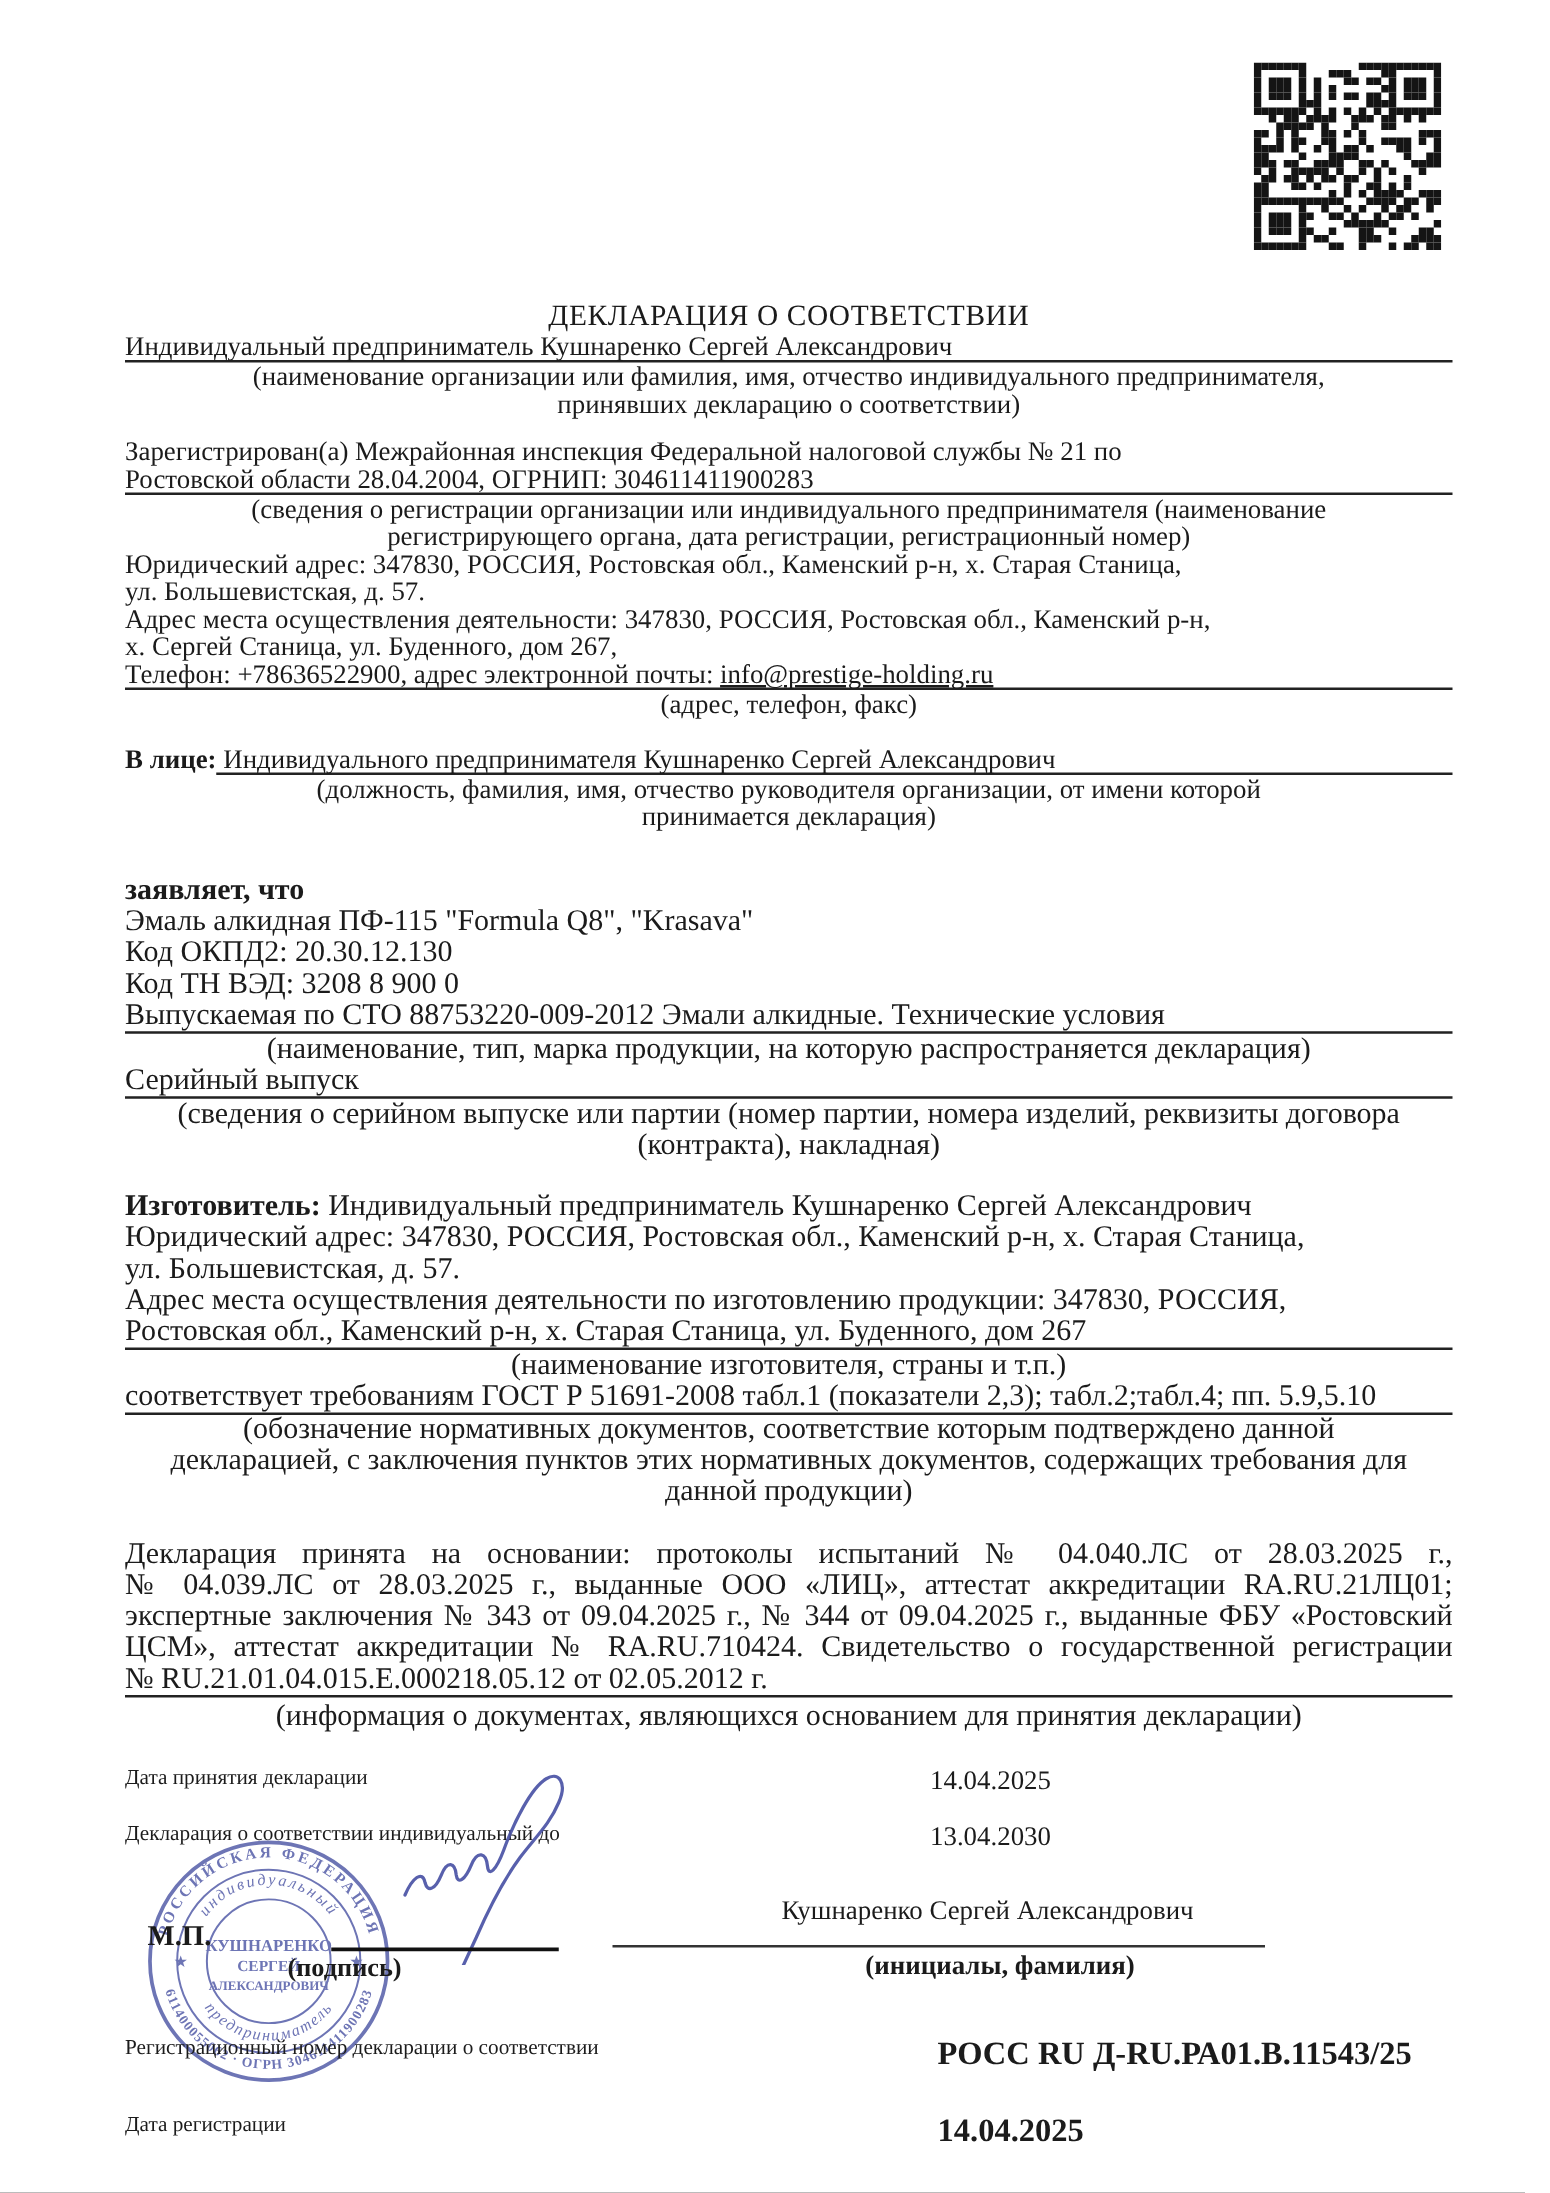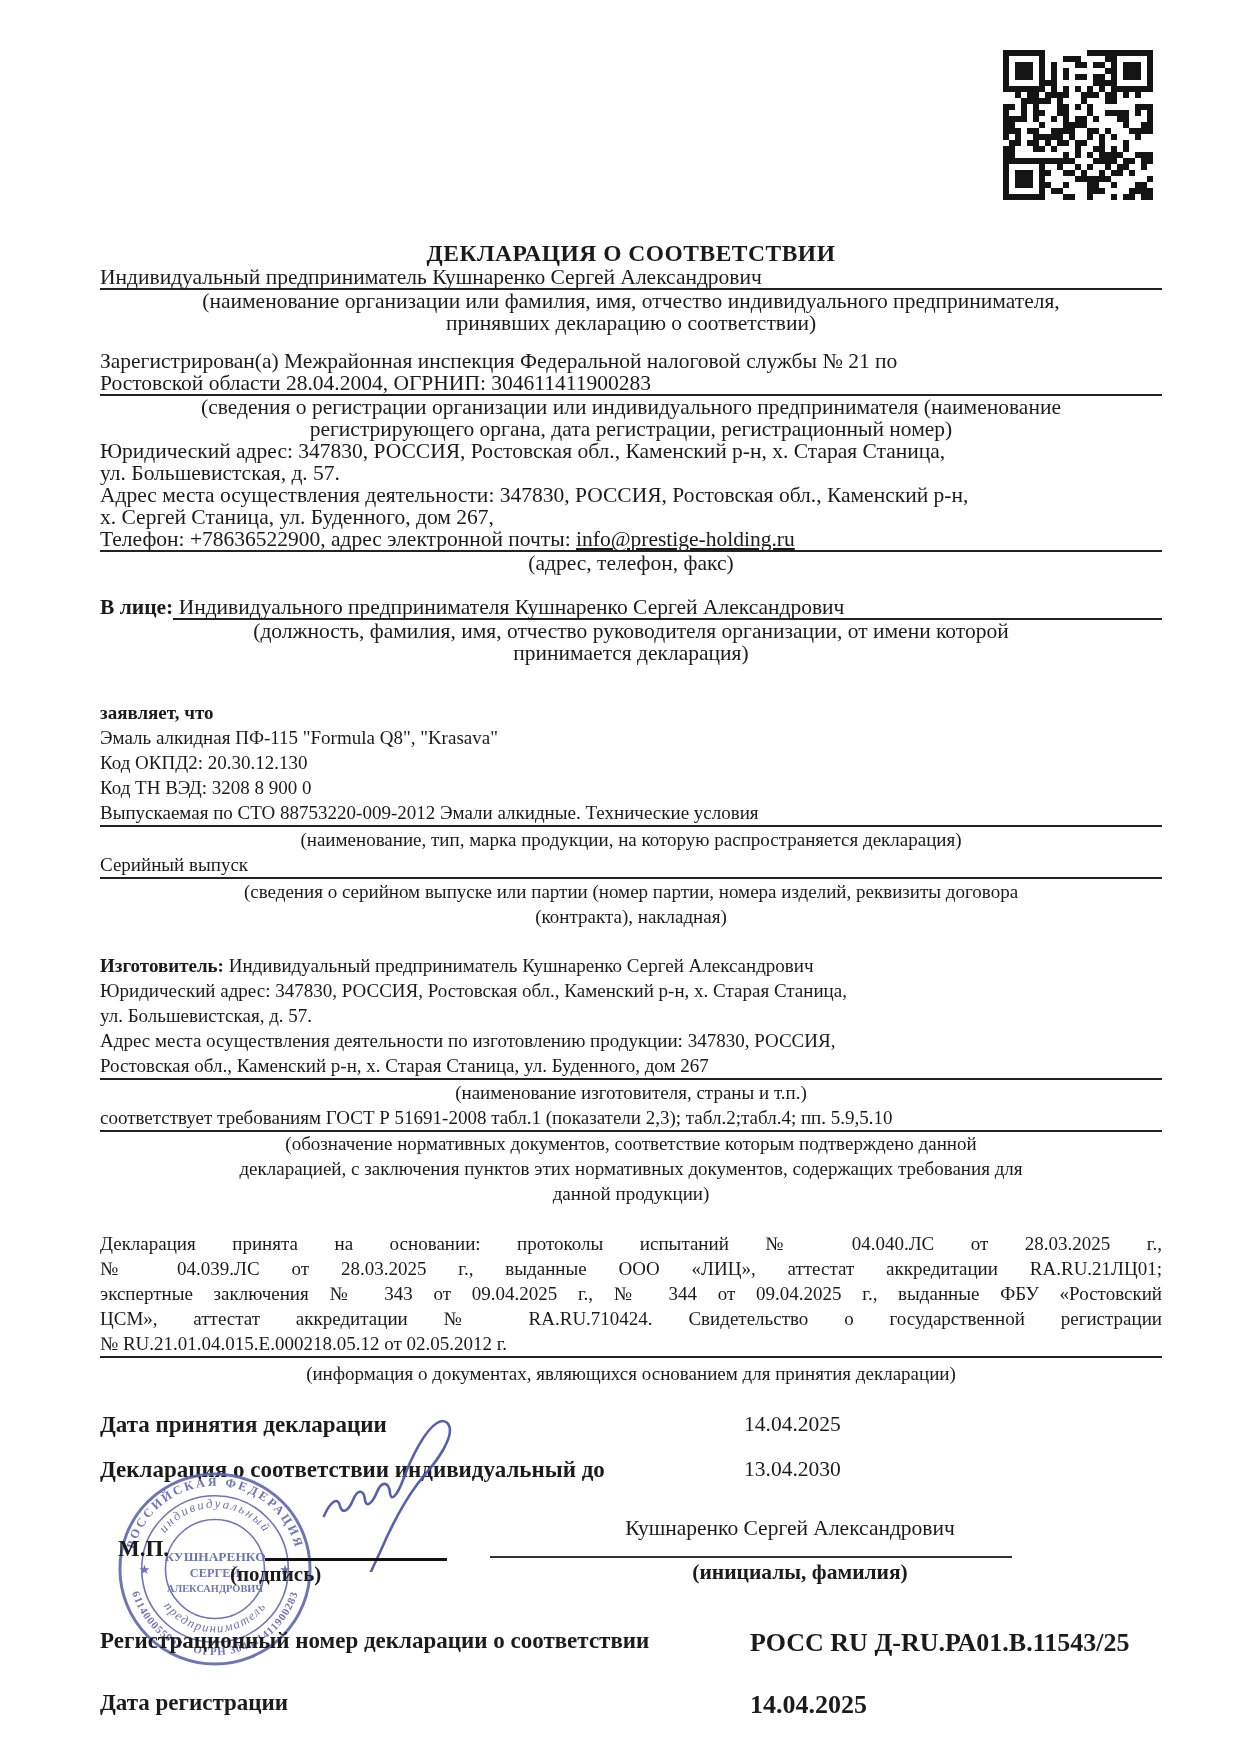--- a/index.html
+++ b/index.html
@@ -1,29 +1,29 @@
 <!DOCTYPE html>
 <html lang="ru"><head>
 <meta charset="utf-8">
 <style>
   html,body{margin:0;padding:0;background:#888;}
   .page{position:relative;width:1240px;height:1754px;background:#ffffff;margin:0 auto;
         font-family:"Liberation Serif","DejaVu Serif",serif;color:#1b1b1b;overflow:hidden;}
   .sec{position:absolute;left:100px;width:1062px;}
   .ln{font-size:21.5px;line-height:22px;min-height:22px;white-space:nowrap;}
-  .ln25{font-size:19px;line-height:25px;min-height:25px;white-space:nowrap;}
+  .ln25{font-size:24px;line-height:25px;min-height:25px;white-space:nowrap;}
   .ctr{text-align:center;white-space:normal;}
   .b{font-weight:bold;}
   .ul{border-bottom:2px solid #222;}
   .flexrow{display:flex;align-items:baseline;}
   .flexrow .grow{flex:1 1 auto;}
-  .title{font-size:23.5px;font-weight:bold;text-align:center;letter-spacing:.5px;}
+  .title{font-size:23.5px;font-weight:normal;text-align:center;letter-spacing:.5px;}
   .email{text-decoration:underline;}
   .just{text-align:justify;text-align-last:justify;white-space:normal;}
-  .datelabel{font-weight:bold;font-size:23px;}
+  .datelabel{font-weight:normal;font-size:17px;}
   .dateval{position:absolute;left:644px;top:0;font-size:21.5px;}
   .regval{position:absolute;left:650px;top:0;font-size:26px;font-weight:bold;}
   .spacer16{height:16px;}
   #qr{position:absolute;left:1003px;top:50px;width:150px;height:150px;}
   #stamp{position:absolute;left:116px;top:1470px;width:198px;height:198px;opacity:.88;}
   #signature{position:absolute;left:298px;top:1392px;width:170px;height:180px;}
   #mp{position:absolute;left:118px;top:1536px;font-size:23px;font-weight:bold;}
   #sig-line-left{position:absolute;left:265px;top:1558px;width:182px;height:3px;background:#111;}
   #sig-line-right{position:absolute;left:490px;top:1556px;width:522px;height:2px;background:#333;}
   #sig-caption{position:absolute;left:230px;top:1562px;width:160px;font-weight:bold;font-size:21px;}

